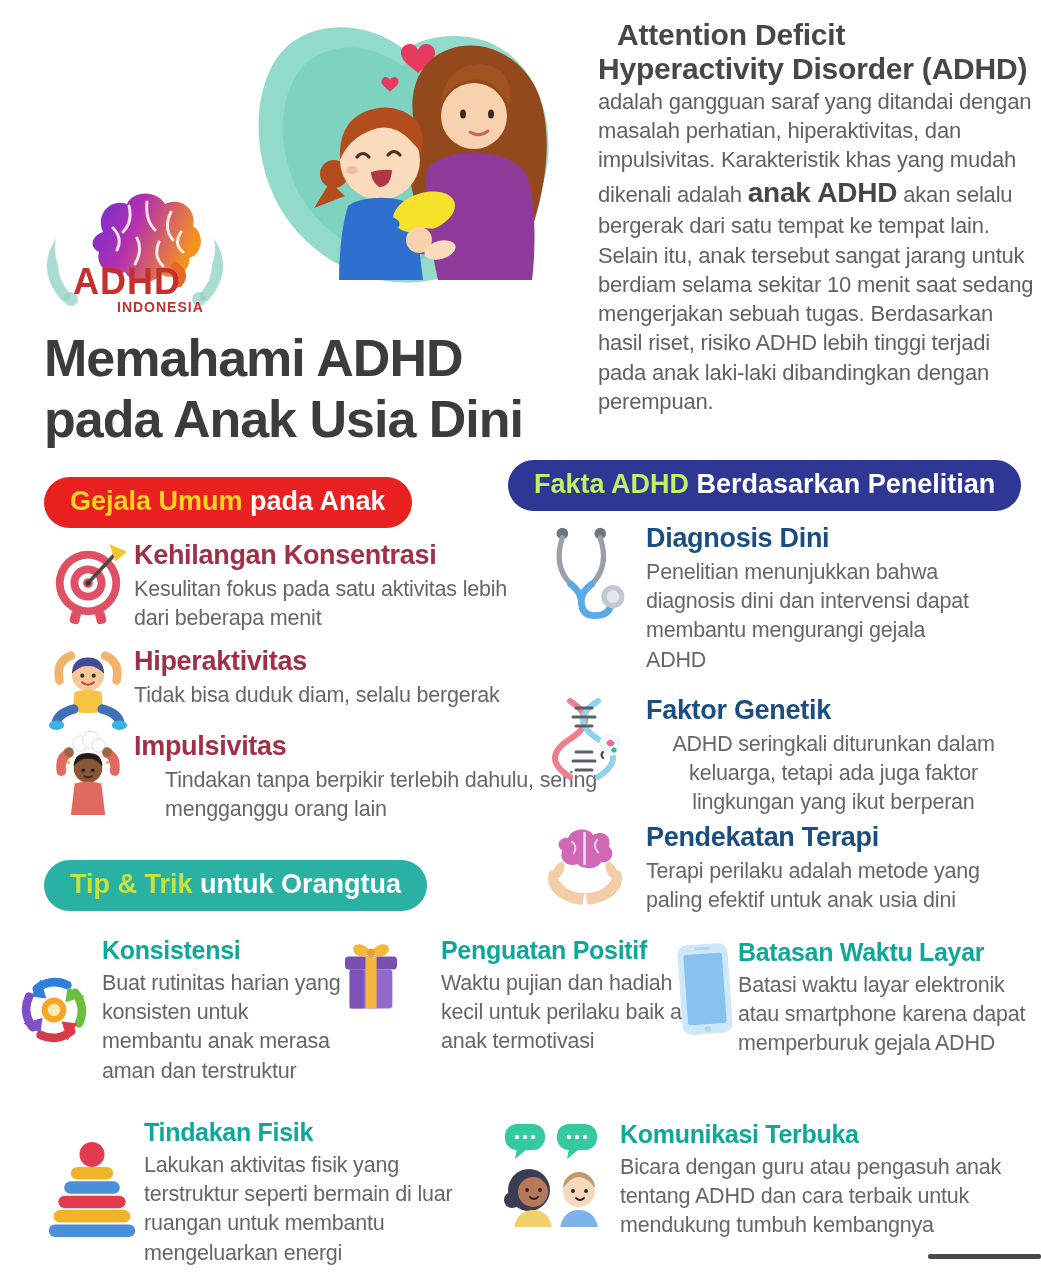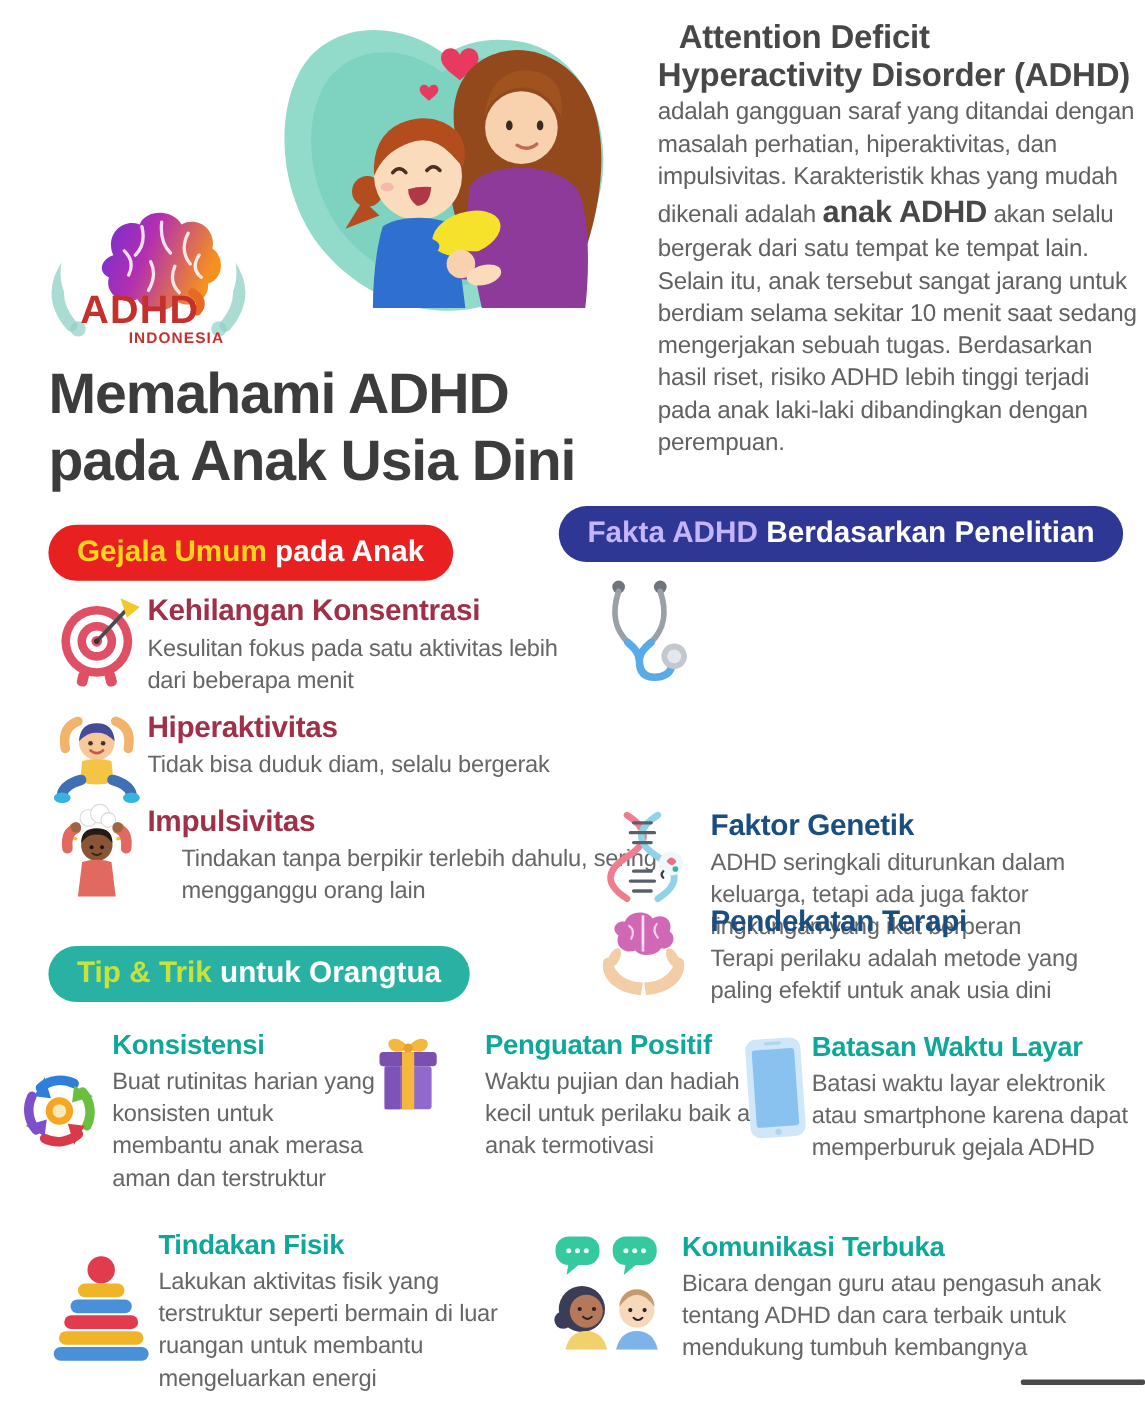--- a/index.html
+++ b/index.html
@@ -13,21 +13,21 @@
   .intro .intro-heading{font-size:30px;line-height:1.14;font-weight:800;color:#474747;margin-left:19px;}
   .intro b{font-size:28px;font-weight:800;color:#474747;}
   
   .main-title{font-size:52px;line-height:1.17;font-weight:800;color:#3c3c3c;letter-spacing:-1px;}
   
   .badge{display:inline-block;border-radius:30px;padding:9px 26px 11px;font-size:27px;
          font-weight:800;color:#ffffff;white-space:nowrap;}
   .badge-gejala{background:#e8201f;}
   .badge-gejala .hl{color:#ffd41f;}
   .badge-fakta{background:#2f3795;}
-  .badge-fakta .hl{color:#c4b5fd;}
+  .badge-fakta .hl{color:#bef264;}
   .badge-tips{background:#29b2a3;}
   .badge-tips .hl{color:#c8e23c;}
   
   .item{display:flex;align-items:flex-start;}
   .icon-box{flex:0 0 auto;display:flex;justify-content:center;}
   .item .txt h3{margin:0 0 4px 0;font-size:27px;font-weight:800;letter-spacing:-0.3px;}
   .item .txt p{margin:0;font-size:21.5px;line-height:1.36;color:#666666;letter-spacing:-0.2px;}
   .gejala-title{color:#a03048;}
   .fakta-title{color:#1b4e80;}
   .tips-title{color:#0ea89a;}
@@ -184,37 +184,41 @@
         <circle cx="26" cy="10" r="5.5" fill="#70757d"></circle>
           <circle cx="62" cy="10" r="5.5" fill="#70757d"></circle>
         <path d="M26,14 C20,32 22,46 34,58" stroke="#9aa0a8" stroke-width="5" fill="none" stroke-linecap="round"></path>
         <path d="M62,14 C68,32 66,46 54,58" stroke="#9aa0a8" stroke-width="5" fill="none" stroke-linecap="round"></path>
         <path d="M34,58 Q44,66 44,74 Q44,88 57,88 Q70,88 72,78" stroke="#58aae8" stroke-width="6.5" fill="none" stroke-linecap="round"></path>
         <path d="M54,58 Q45,65 44,72" stroke="#58aae8" stroke-width="6.5" fill="none" stroke-linecap="round"></path>
         <circle cx="74" cy="70" r="11" fill="#c3c8cf"></circle>
           <circle cx="74" cy="70" r="6" fill="#e4e8ec"></circle>
       </svg>
     </div>
-  </div>
-
-  <div class="abs item" style="left:524px;top:695px;margin-top:40px;">
+    <div class="txt">
+      <h3 class="fakta-title">Diagnosis Dini</h3>
+      <p style="width:335px;">Penelitian menunjukkan bahwa diagnosis dini dan intervensi dapat membantu mengurangi gejala ADHD</p>
+    </div>
+  </div>
+
+  <div class="abs item" style="left:524px;top:695px;">
     <div class="icon-box" style="width:122px;">
       <svg viewBox="-6 0 90 100" width="90" height="100">
         <path d="M24,6 Q54,25 24,44 Q-6,63 24,82" stroke="#ef7d8e" stroke-width="6" fill="none" stroke-linecap="round"></path>
         <path d="M52,6 Q22,25 52,44 Q82,63 52,82" stroke="#8fd2ea" stroke-width="6" fill="none" stroke-linecap="round"></path>
         <path d="M30,13 L46,13 M27,22 L49,22 M30,31 L46,31 M30,57 L46,57 M27,66 L49,66 M30,75 L46,75" stroke="#5a6068" stroke-width="3" stroke-linecap="round"></path>
         <circle cx="64" cy="50" r="11" fill="#eef7f9"></circle>
         <path d="M60,48 q4,-7 9,0 q-4,7 -9,0" fill="#e8708a"></path>
         <circle cx="68" cy="55" r="2.6" fill="#35b5a8"></circle>
         <path d="M57,57 q-3,3 0,6" stroke="#3a3f45" stroke-width="2" fill="none" stroke-linecap="round"></path>
       </svg>
     </div>
     <div class="txt">
       <h3 class="fakta-title">Faktor Genetik</h3>
-      <p style="width:375px;">ADHD seringkali diturunkan dalam keluarga, tetapi ada juga faktor lingkungan yang ikut berperan</p>
+      <p style="width:375px;text-align:center;">ADHD seringkali diturunkan dalam keluarga, tetapi ada juga faktor lingkungan yang ikut berperan</p>
     </div>
   </div>
 
   <div class="abs item" style="left:524px;top:822px;">
     <div class="icon-box" style="width:122px;">
       <svg viewBox="0 0 95 90" width="92" height="88">
         <path d="M30,16 C34,5 52,5 56,13 C66,7 76,15 72,25 C80,31 74,43 64,41 C60,49 44,49 40,43 C30,47 20,39 24,29 C16,23 22,15 30,16 Z" fill="#d168b5"></path>
         <path d="M47,10 L47,44" stroke="#ffffff" stroke-width="2.5" opacity="0.8"></path>
         <path d="M34,20 q6,4 2,12 M60,18 q-5,6 1,13" stroke="#ffffff" stroke-width="2" fill="none" opacity="0.7" stroke-linecap="round"></path>
         <path d="M10,52 C6,68 20,83 45,85 L47,73 C31,73 20,64 18,52 Q14,47 10,52 Z" fill="#f3cda6"></path>

